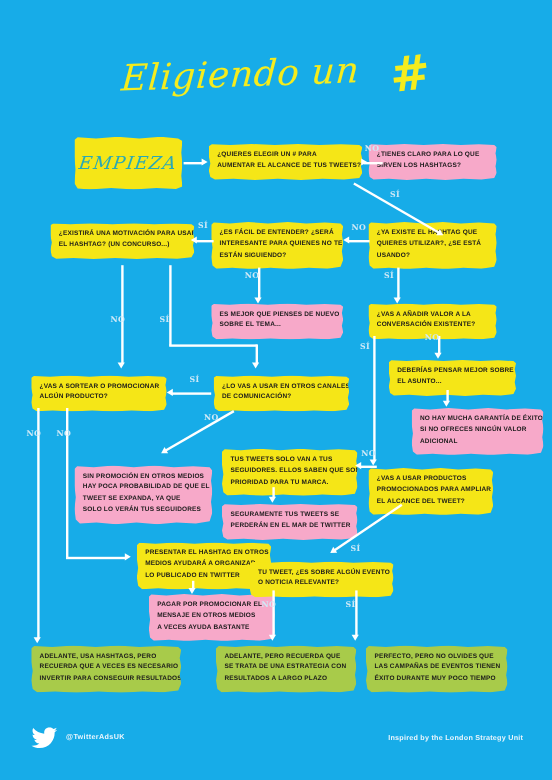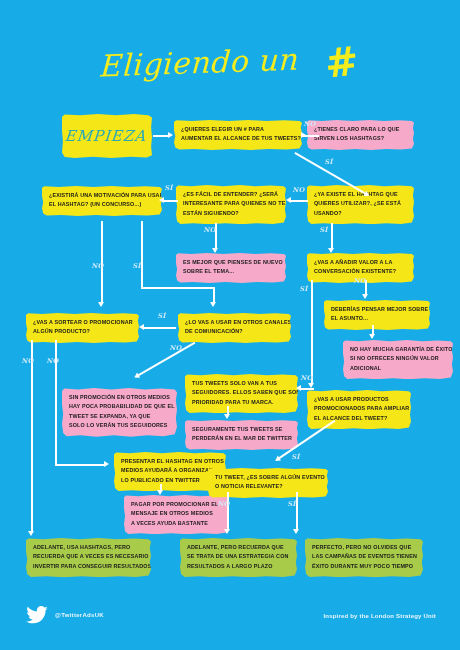--- a/index.html
+++ b/index.html
@@ -103,21 +103,20 @@
     border-top: 3.4px solid transparent; border-bottom: 3.4px solid transparent; border-left: 5px solid #fff;
   }
 
   .elabel {
     position: absolute;
     font-family: "DejaVu Serif", serif;
     font-size: 6.5px;
     font-weight: 700;
     color: #cfe9f7;
     letter-spacing: 0.3px;
-    font-style: italic;
   }
 
   
   .footer-left {
     position: absolute;
     left: 26px; bottom: 26px;
     display: flex; align-items: center; gap: 7px;
   }
   .bird { width: 22px; height: 18px; display: block; }
   .handle {

